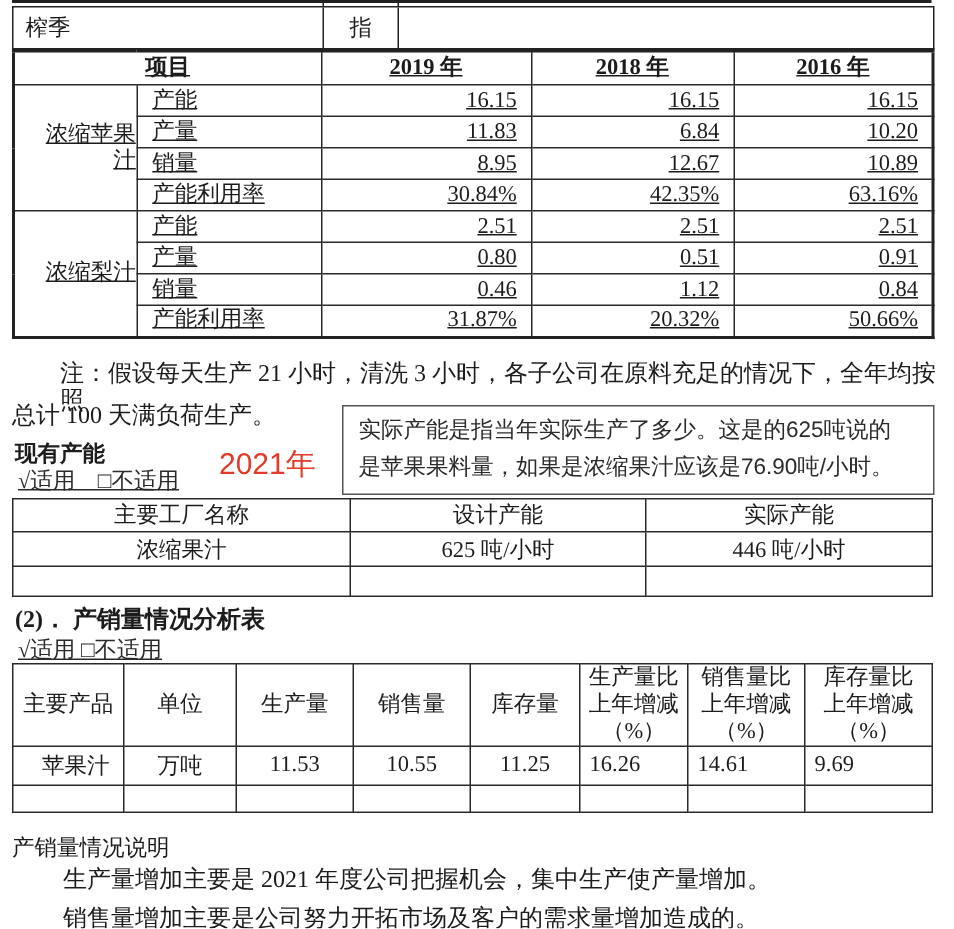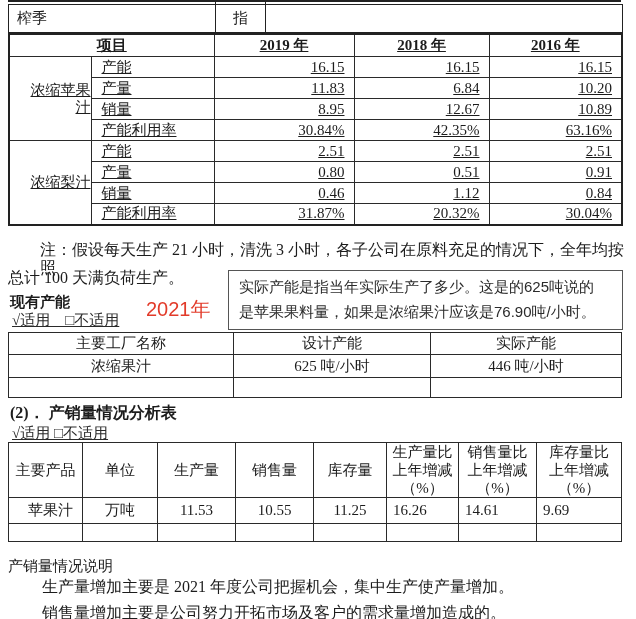--- a/index.html
+++ b/index.html
@@ -139,21 +139,21 @@
       <tr>
         <td class="cell-label">销量</td>
         <td class="cell-val">0.46</td>
         <td class="cell-val">1.12</td>
         <td class="cell-val">0.84</td>
       </tr>
       <tr>
         <td class="cell-label">产能利用率</td>
         <td class="cell-val">31.87%</td>
         <td class="cell-val">20.32%</td>
-        <td class="cell-val">30.04%</td>
+        <td class="cell-val">50.66%</td>
       </tr>
     </tbody>
       </table>
   </div>
 
   <div class="abs note" style="left:40px; top:241px;">注：假设每天生产 21 小时，清洗 3 小时，各子公司在原料充足的情况下，全年均按照</div>
   <div class="abs note" style="left:8px; top:269px;">总计 100 天满负荷生产。</div>
 
   <div class="abs h-bold" style="left:10px; top:293px;">现有产能</div>
   <div class="abs red-year" style="left:146px; top:296px;">2021年</div>

